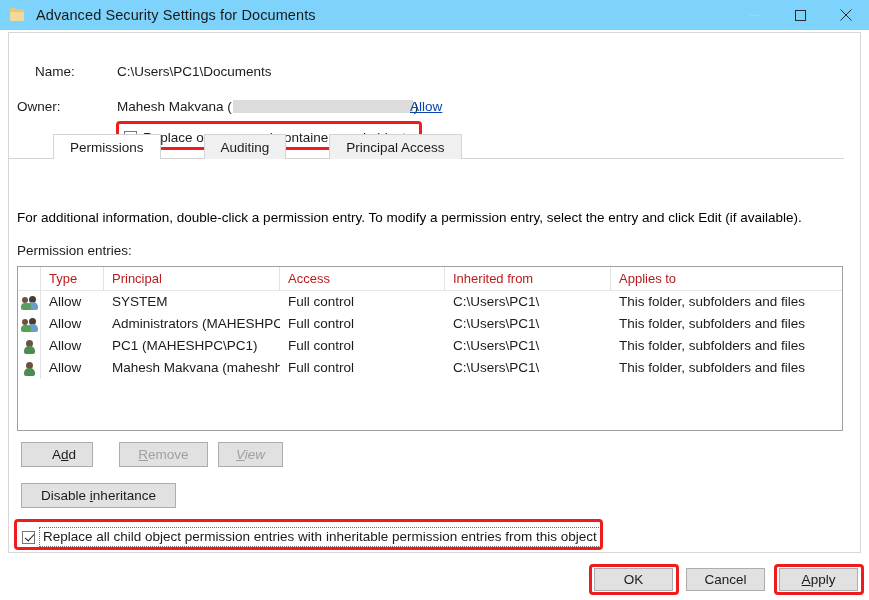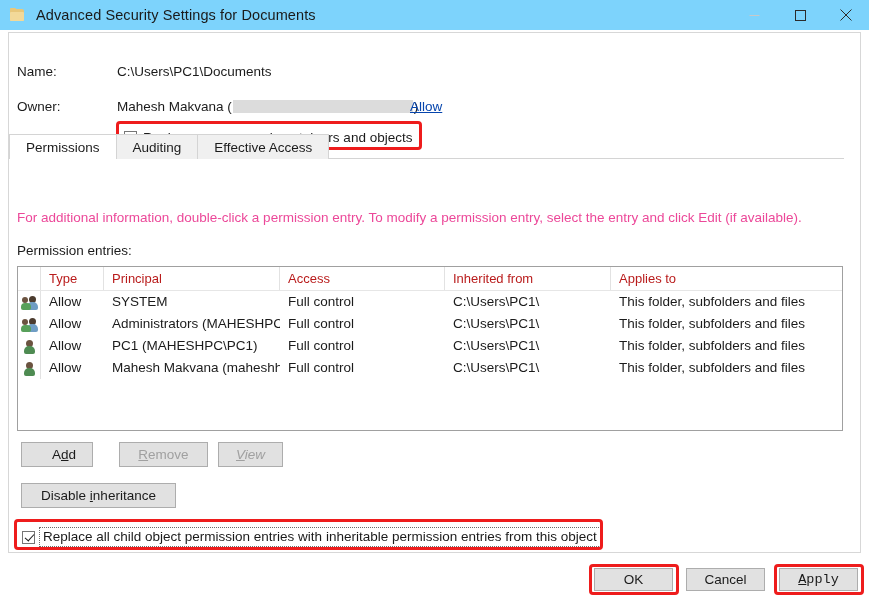--- a/index.html
+++ b/index.html
@@ -87,21 +87,21 @@
     color: #1b1b1b;
   }
   .row-value {
     position: absolute;
     font-size: 13.5px;
     color: #1b1b1b;
     white-space: nowrap;
   }
 
   
-  #name-label { left: 17px; top: 64px; }
+  #name-label { left: 35px; top: 64px; }
   #name-value { left: 117px; top: 64px; }
   
   #owner-label { left: 17px; top: 99px; }
   #owner-value { left: 117px; top: 99px; display: flex; align-items: center; }
   .redaction {
     display: inline-block;
     width: 180px; height: 13px;
     background: #dcdcdc;
     margin: 0 1px;
     vertical-align: -1px;
@@ -173,20 +173,21 @@
     display: flex;
     align-items: center;
     font-size: 13.5px;
     color: #1b1b1b;
     box-sizing: border-box;
     border: 1px solid #d4d4d4;
     border-bottom: none;
     background: #f0f0f0;
     margin-right: -1px;
     white-space: nowrap;
+    margin-left: 44px;
   }
   .tab.active {
     background: #ffffff;
     border-color: #d4d4d4;
     position: relative;
     z-index: 2;
   }
   .tab-underline {
     position: absolute;
     left: 9px; top: 158px;
@@ -198,21 +199,21 @@
     position: absolute;
     left: 0; right: 0; bottom: -1px;
     height: 1px;
     background: #ffffff;
   }
 
   .info-text {
     position: absolute;
     left: 17px; top: 210px;
     font-size: 13.5px;
-    color: #ec4899;
+    color: #000000;
     white-space: nowrap;
   }
   .entries-label {
     position: absolute;
     left: 17px; top: 243px;
     font-size: 13.5px;
     color: #1b1b1b;
   }
 
   
@@ -316,21 +317,21 @@
   .btn.disabled { color: #a0a0a0; }
   .btn u { text-underline-offset: 1px; }
 
   #btn-add      { left: 21px;  top: 442px; width: 72px; height: 25px; padding-left: 14px; }
   #btn-remove   { left: 119px; top: 442px; width: 89px; height: 25px; }
   #btn-view     { left: 218px; top: 442px; width: 65px; height: 25px; font-style: italic; }
   #btn-disable  { left: 21px;  top: 483px; width: 155px; height: 25px; }
 
   #btn-ok     { left: 594px; top: 568px; width: 79px; height: 23px; }
   #btn-cancel { left: 686px; top: 568px; width: 79px; height: 23px; }
-  #btn-apply  { left: 779px; top: 568px; width: 79px; height: 23px; font-family: Liberation Mono, monospace; }
+  #btn-apply  { left: 779px; top: 568px; width: 79px; height: 23px; }
 
   
   #replace-all-row {
     position: absolute;
     left: 22px; top: 527px;
     display: flex;
     align-items: center;
   }
   #replace-all-row .focus-ring {
     border: 1px dotted #6b6b6b;
@@ -385,21 +386,21 @@
 <div class="cb-row" id="replace-owner-row">
   <span class="cbox checked"></span>
   <span class="cb-label">Replace owner on subcontainers and objects</span>
 </div>
 <div class="redbox" id="redbox-owner"></div>
 
 <div class="tab-underline"></div>
 <div class="tabstrip">
   <div class="tab active">Permissions</div>
   <div class="tab">Auditing</div>
-  <div class="tab">Effective Access</div>
+  <div class="tab">Principal Access</div>
 </div>
 
 <div class="info-text">For additional information, double-click a permission entry. To modify a permission entry, select the entry and click Edit (if available).</div>
 <div class="entries-label">Permission entries:</div>
 
 <div class="table-wrap">
   <div class="thead">
     <div class="th col-icon"></div>
     <div class="th col-type">Type</div>
     <div class="th col-principal">Principal</div>

